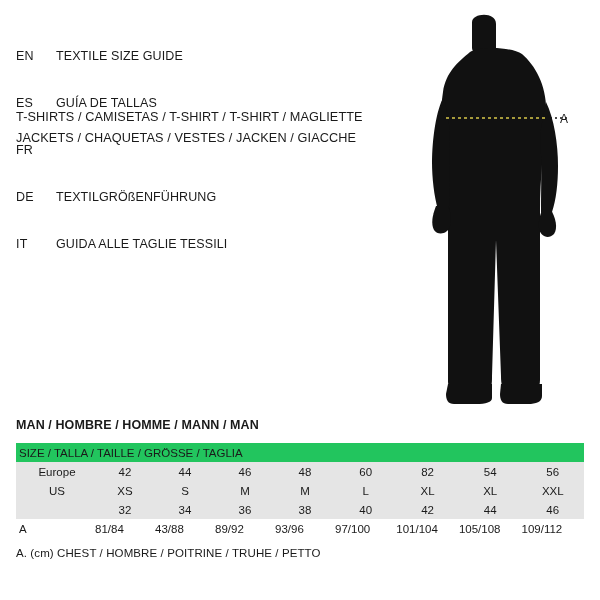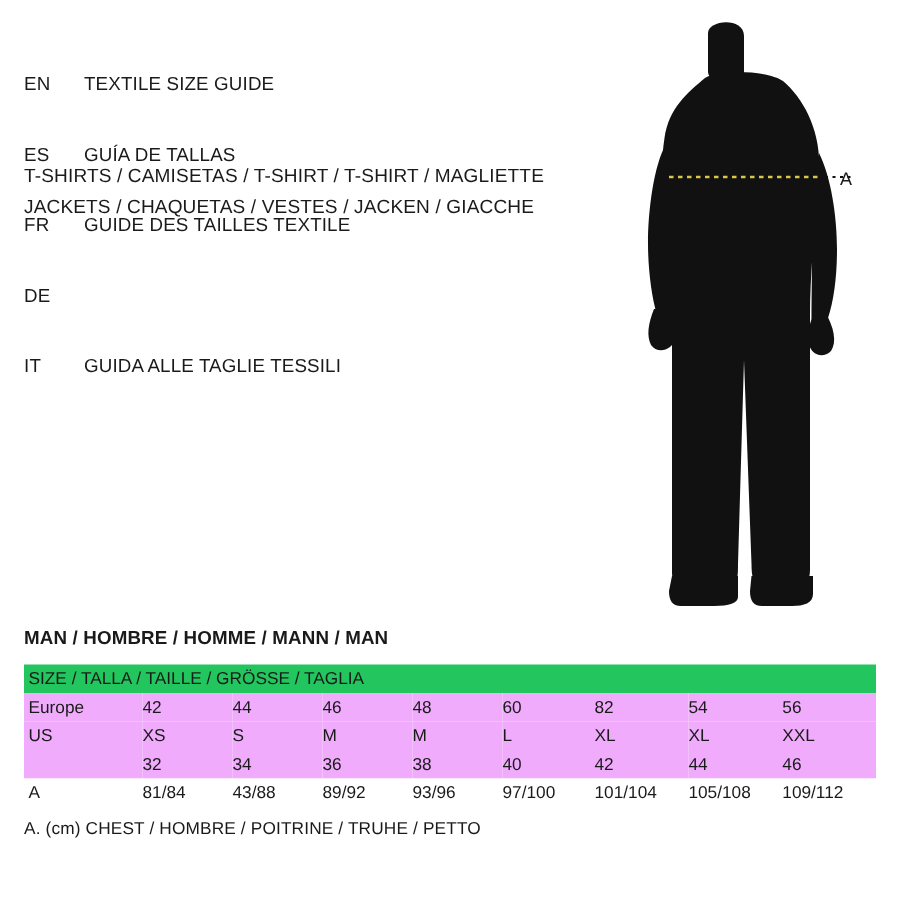--- a/index.html
+++ b/index.html
@@ -92,21 +92,22 @@
   table.size-table td {
     padding: 0;
     height: 19px;
     vertical-align: middle;
   }
   .row-head td {
     background: #22c55e;
     font-weight: normal;
   }
   .row-alt td {
-    background: #f0abfc;
+    background: #e5e5e5;
+    text-align: center;
   }
   .row-plain td {
     background: #ffffff;
   }
   .col-label {
     width: 86px;
     padding-left: 3px !important;
   }
   .cell {
     width: 68px;
@@ -130,24 +131,24 @@
     <div class="lang-row">
       <div class="lang-code">EN</div>
       <div class="lang-text">TEXTILE SIZE GUIDE</div>
     </div>
     <div class="lang-row">
       <div class="lang-code">ES</div>
       <div class="lang-text">GUÍA DE TALLAS</div>
     </div>
     <div class="lang-row">
       <div class="lang-code">FR</div>
-      <div class="lang-text">GUIDE DES TAILLES TEXTILE</div>
     </div>
     <div class="lang-row">
       <div class="lang-code">DE</div>
+      <div class="lang-text">TEXTILGRÖßENFÜHRUNG</div>
     </div>
     <div class="lang-row">
       <div class="lang-code">IT</div>
       <div class="lang-text">GUIDA ALLE TAGLIE TESSILI</div>
     </div>
   </div>
 
   <div class="cat-block">
     <div class="cat-line">T-SHIRTS / CAMISETAS / T-SHIRT / T-SHIRT / MAGLIETTE</div>
     <div class="cat-line">JACKETS / CHAQUETAS / VESTES / JACKEN / GIACCHE</div>

